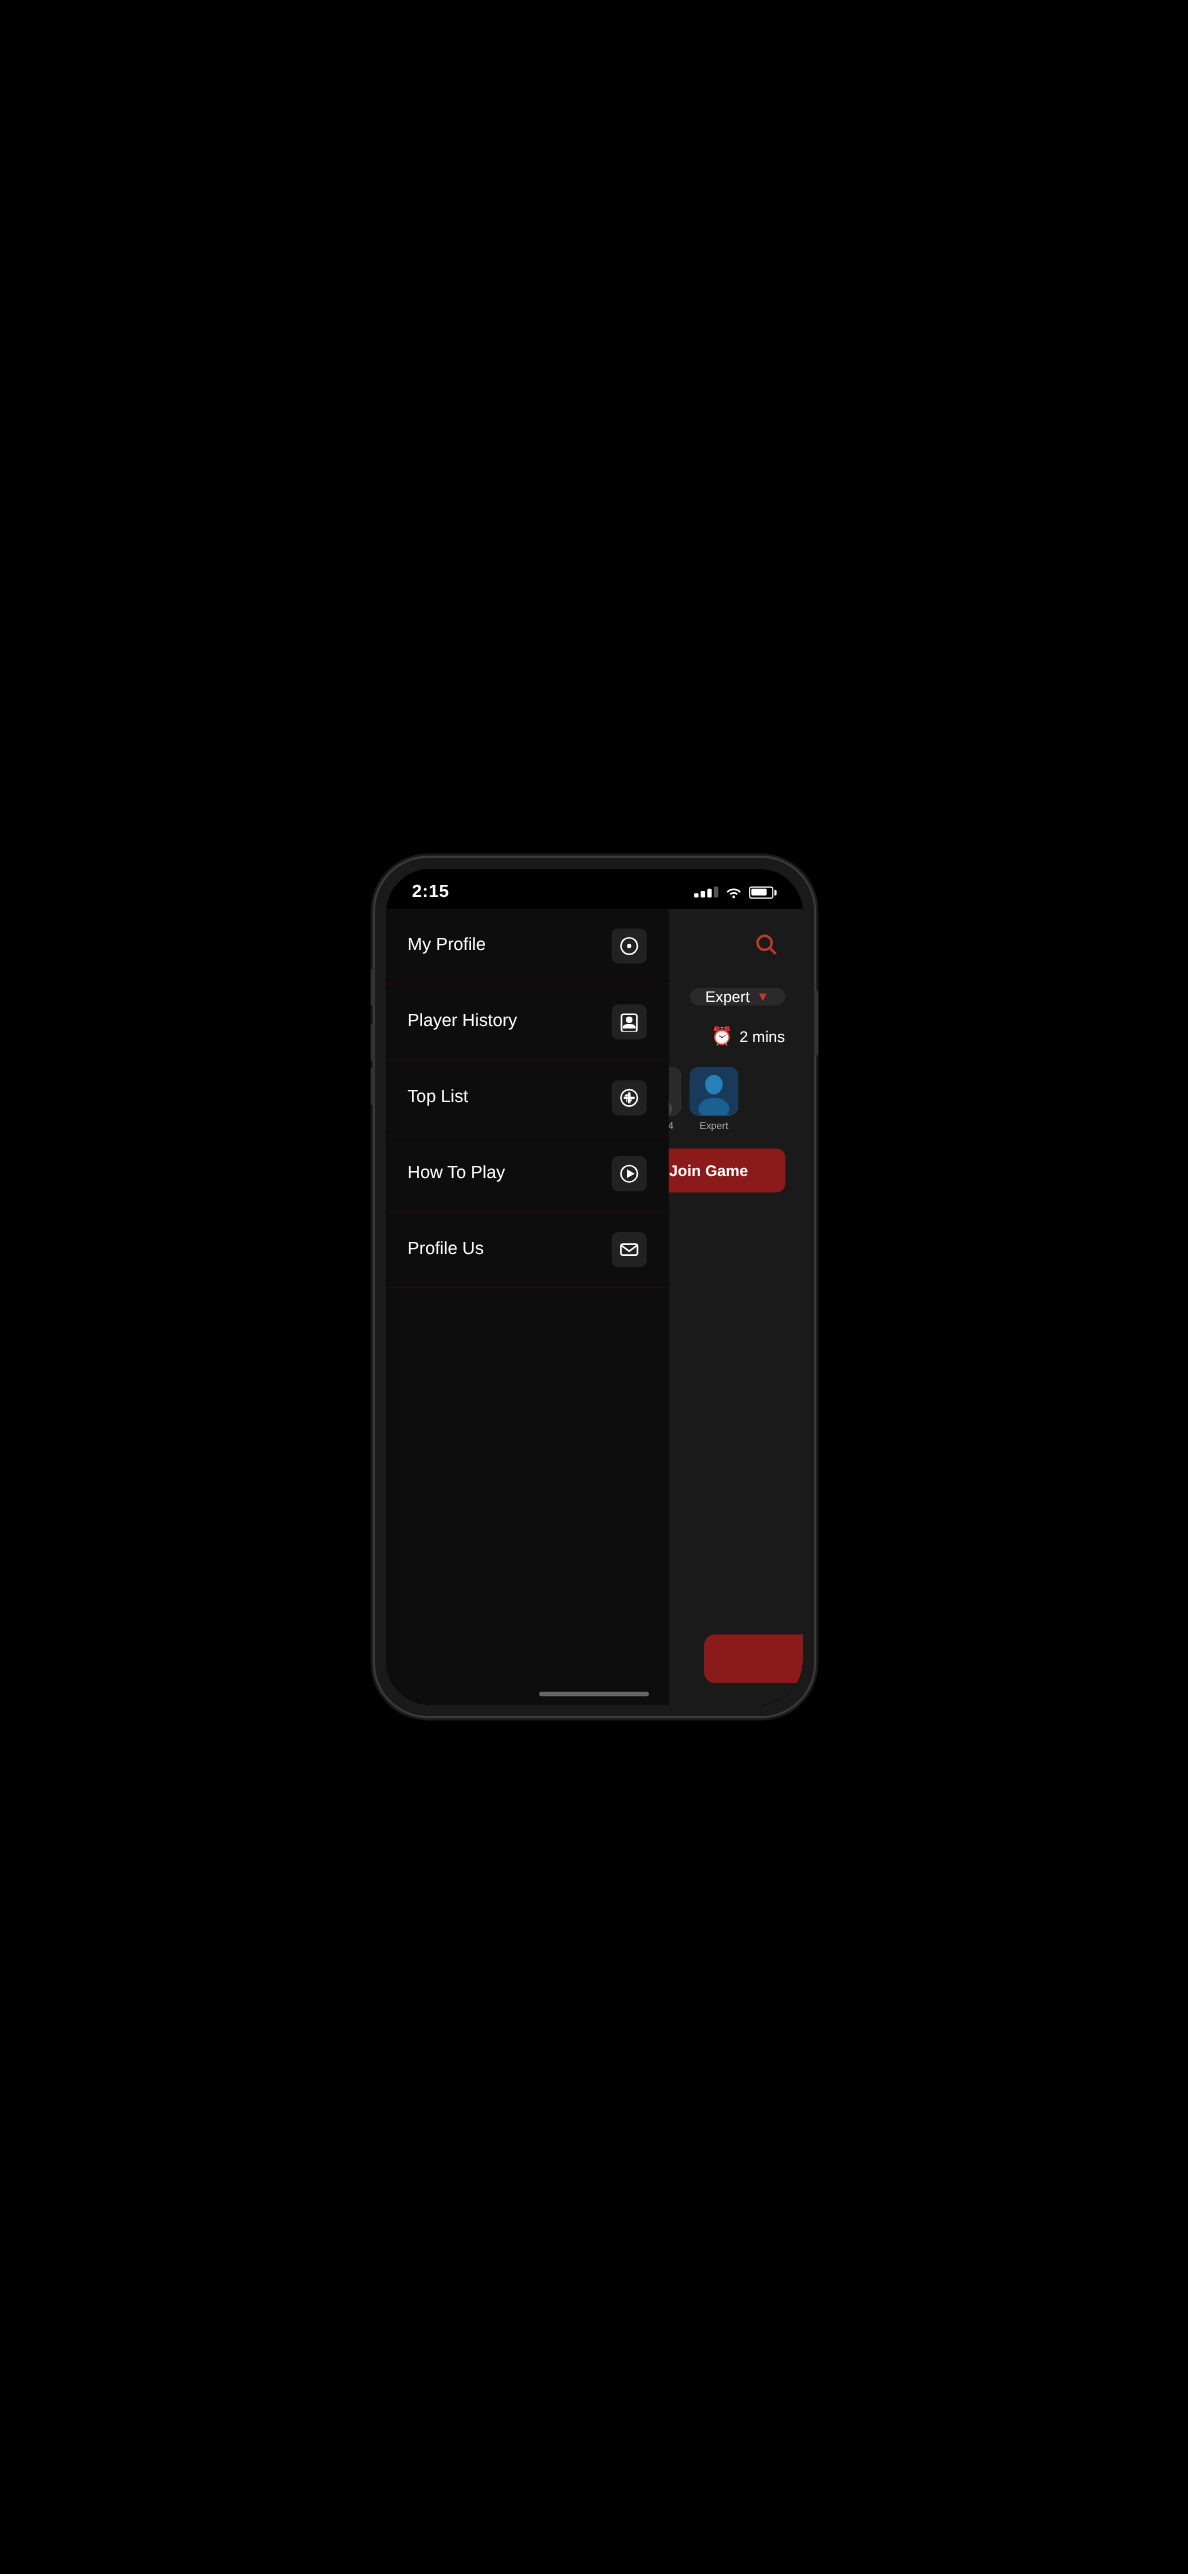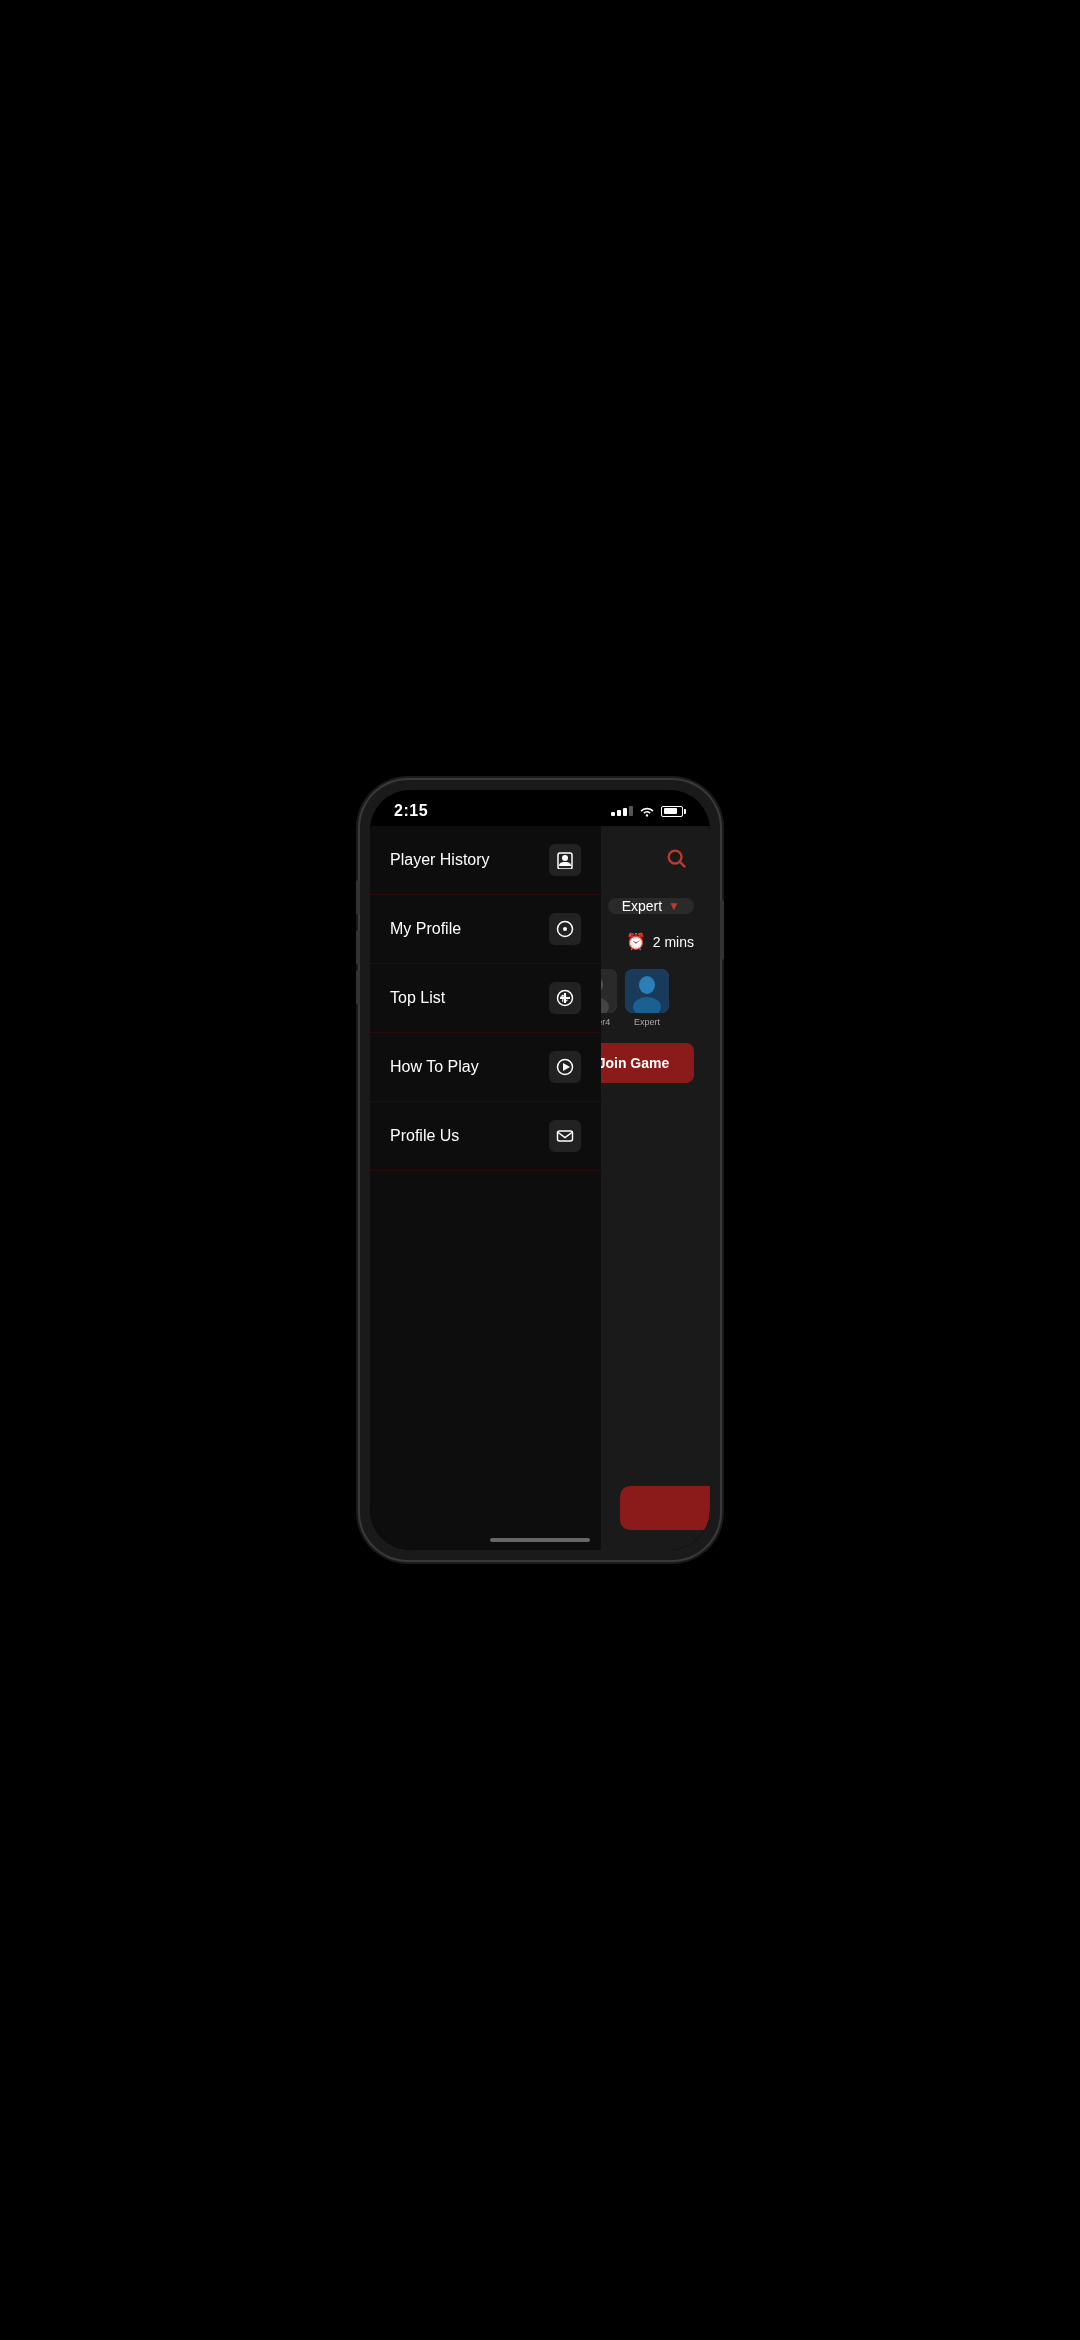--- a/index.html
+++ b/index.html
@@ -7,21 +7,21 @@
     body {
       background: #000;
       display: flex;
       justify-content: center;
       align-items: center;
       min-height: 100vh;
       font-family: -apple-system, BlinkMacSystemFont, 'Helvetica Neue', Arial, sans-serif;
     }
 
     .phone-outer {
-      width: 360px;
+      width: 399px;
       height: 780px;
       background: #1a1a1a;
       border-radius: 48px;
       padding: 10px;
       box-shadow:
         0 0 0 2px #3a3a3a,
         0 0 0 4px #1a1a1a,
         0 30px 80px rgba(0,0,0,0.9);
       position: relative;
     }
@@ -462,36 +462,36 @@
           </div>
           <button class="join-game-btn">Join Game</button>
         </div>
 
         <div class="drawer">
 
 
           <div class="menu-list">
 
             <div class="menu-item">
+              <span class="menu-item-label">My Profile</span>
+              <div class="menu-icon">
+                <svg width="18" height="18" viewBox="0 0 18 18" fill="white">
+                  <circle cx="9" cy="9" r="7.5" fill="none" stroke="white" stroke-width="1.5"></circle>
+                  <circle cx="9" cy="9" r="2" fill="white"></circle>
+                </svg>
+              </div>
+            </div>
+
+            <div class="menu-item">
               <span class="menu-item-label">Player History</span>
               <div class="menu-icon">
                 <svg width="18" height="18" viewBox="0 0 18 18" fill="white">
                   <rect x="2" y="2" width="14" height="16" rx="2" fill="none" stroke="white" stroke-width="1.5"></rect>
                   <circle cx="9" cy="7" r="3" fill="white"></circle>
                   <path d="M3 15 C3 12 5 11 9 11 C13 11 15 12 15 15" fill="white"></path>
-                </svg>
-              </div>
-            </div>
-
-            <div class="menu-item">
-              <span class="menu-item-label">My Profile</span>
-              <div class="menu-icon">
-                <svg width="18" height="18" viewBox="0 0 18 18" fill="white">
-                  <circle cx="9" cy="9" r="7.5" fill="none" stroke="white" stroke-width="1.5"></circle>
-                  <circle cx="9" cy="9" r="2" fill="white"></circle>
                 </svg>
               </div>
             </div>
 
 
 
             <div class="menu-item">
               <span class="menu-item-label">Top List</span>
               <div class="menu-icon">
                 <svg width="18" height="18" viewBox="0 0 18 18" fill="white">

